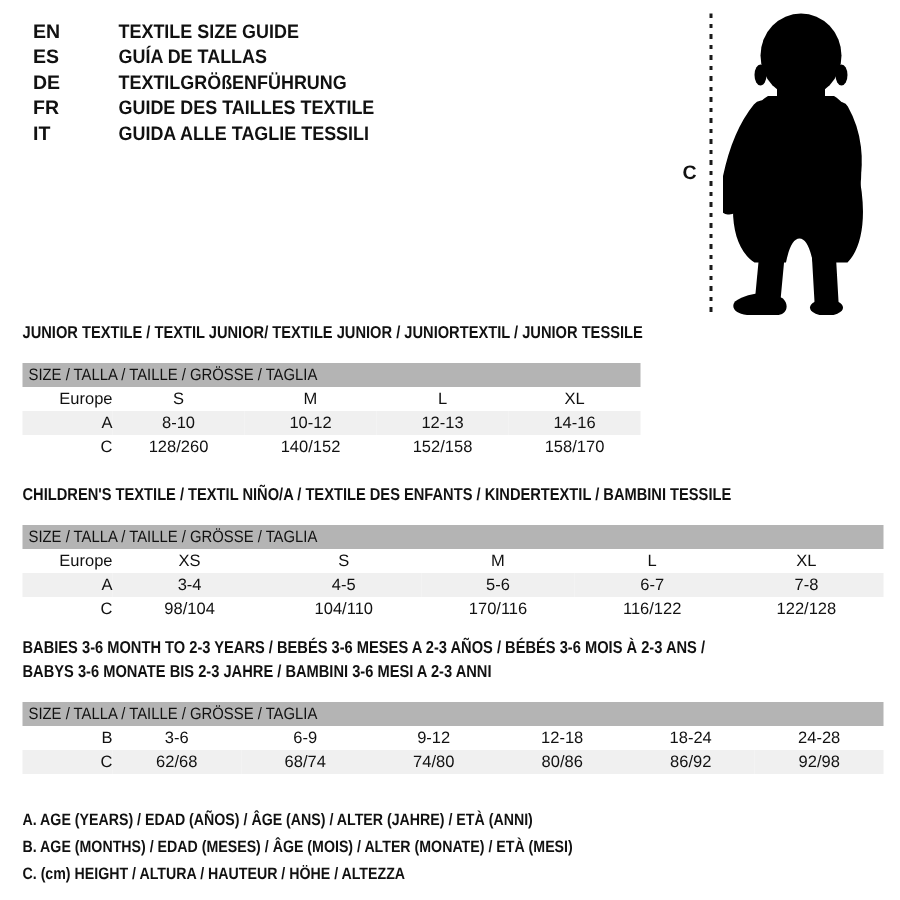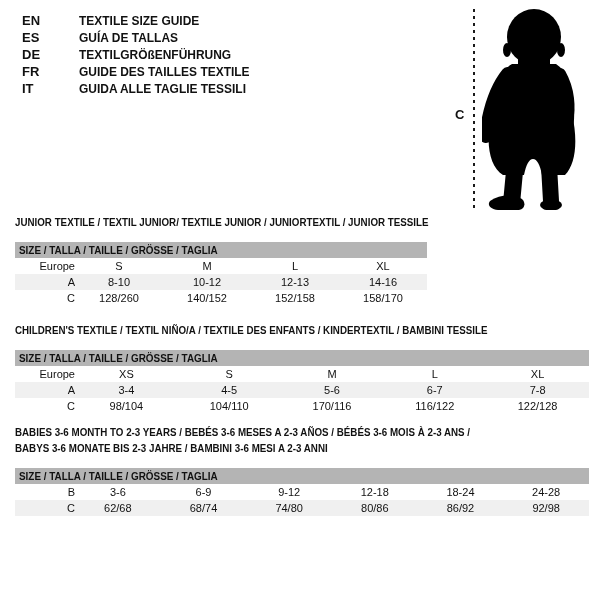--- a/index.html
+++ b/index.html
@@ -34,21 +34,21 @@
   .sec2 { top: 322px; width: 574px; }
   .sec3 { top: 424px; width: 574px; }
   .sec-title {
     font-weight: bold; font-size: 11.5px; line-height: 16px;
     white-space: nowrap; transform: scaleX(0.85); transform-origin: 0 50%;
     margin-bottom: 12px;
   }
   table { border-collapse: collapse; width: 100%; table-layout: fixed; font-size: 11px; }
   col.c-label { width: 60px; }
   thead th {
-    background: #b4b4b4; text-align: left; font-weight: bold;
+    background: #b4b4b4; text-align: left; font-weight: normal;
     height: 16px; padding: 1px 0 1px 4px;
   }
   .th-text { display: inline-block; transform: scaleX(0.9); transform-origin: 0 50%; white-space: nowrap; font-size: 11px; }
   tbody td { height: 16px; padding: 0; text-align: center; white-space: nowrap; }
   tbody td.lbl { text-align: right; padding-left: 3px; }
   tbody tr:nth-child(even) { background: #f0f0f0; }
 
   
   .footnotes { position: absolute; left: 15px; top: 538px; }
   .footnote {
@@ -226,14 +226,19 @@
           <td>68/74</td>
           <td>74/80</td>
           <td>80/86</td>
           <td>86/92</td>
           <td>92/98</td>
         </tr>
       </tbody>
     </table>
   </div>
 
+  <div class="footnotes">
+    <div class="footnote">A. AGE (YEARS) / EDAD (AÑOS) / ÂGE (ANS) / ALTER (JAHRE) / ETÀ (ANNI)</div>
+    <div class="footnote">B. AGE (MONTHS) / EDAD (MESES) / ÂGE (MOIS) / ALTER (MONATE) / ETÀ (MESI)</div>
+    <div class="footnote">C. (cm) HEIGHT / ALTURA / HAUTEUR / HÖHE / ALTEZZA</div>
+  </div>
 
 </div>
 
 </body></html>

